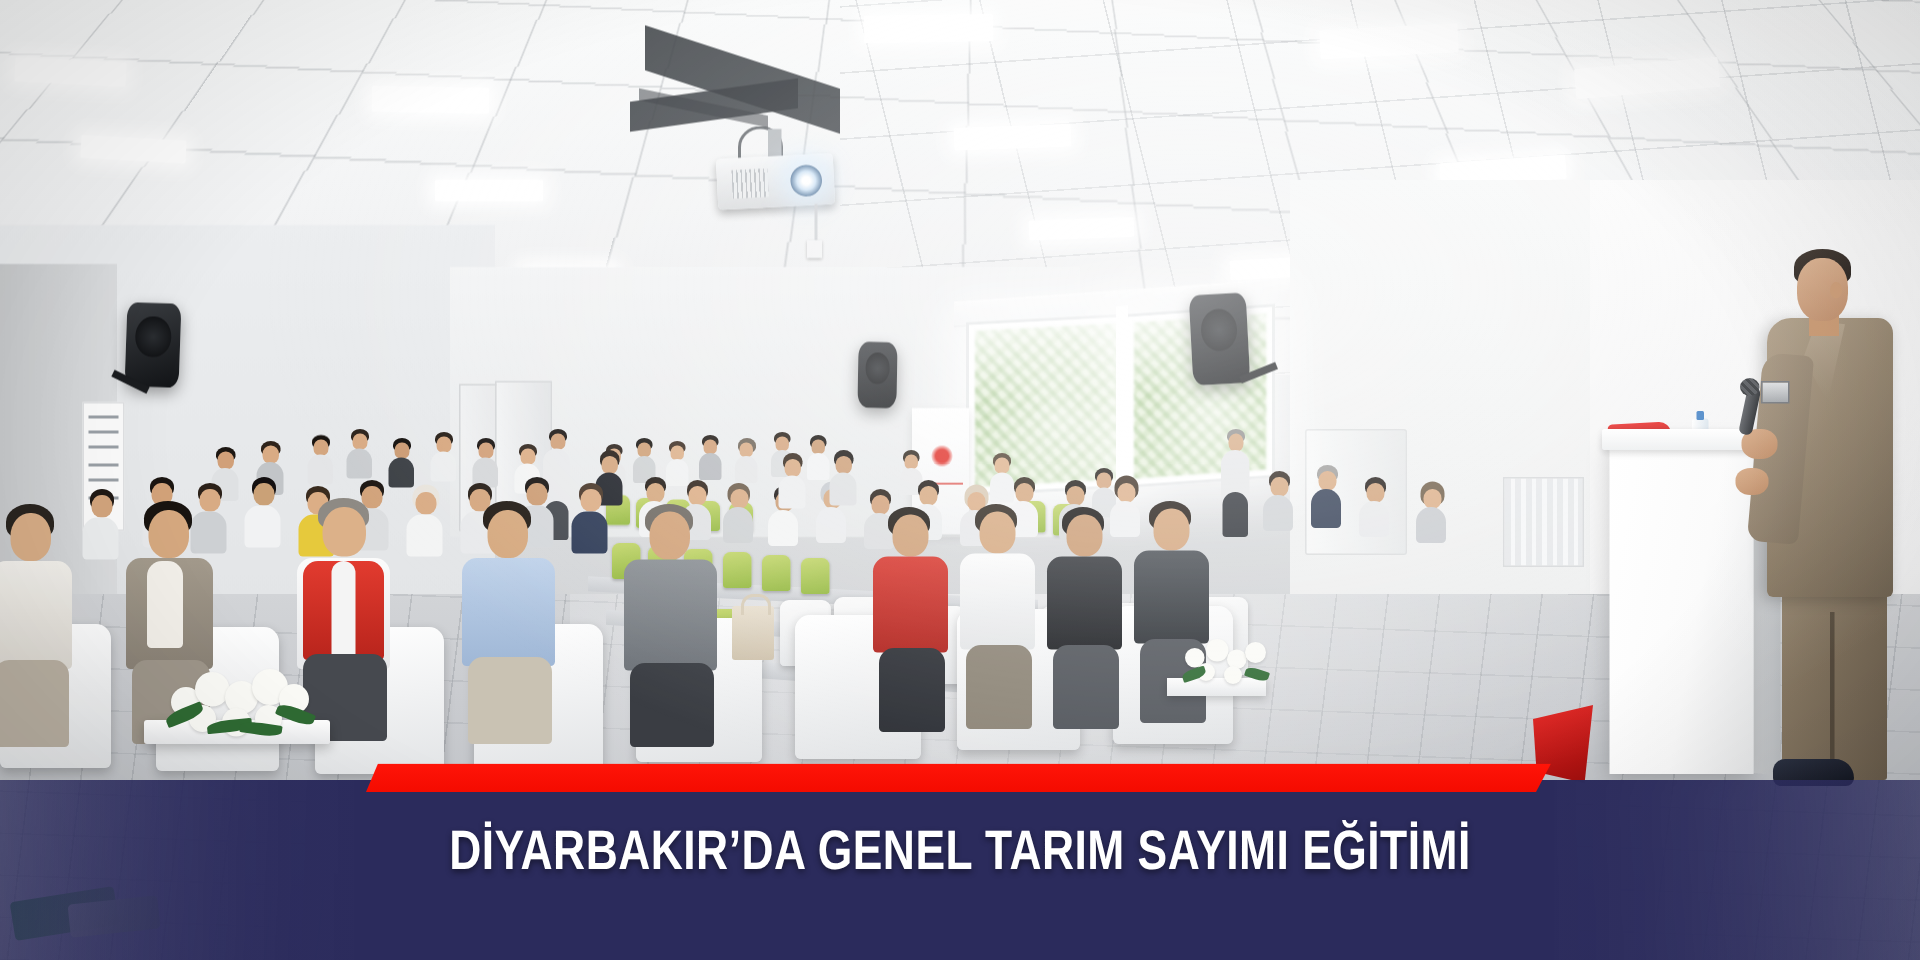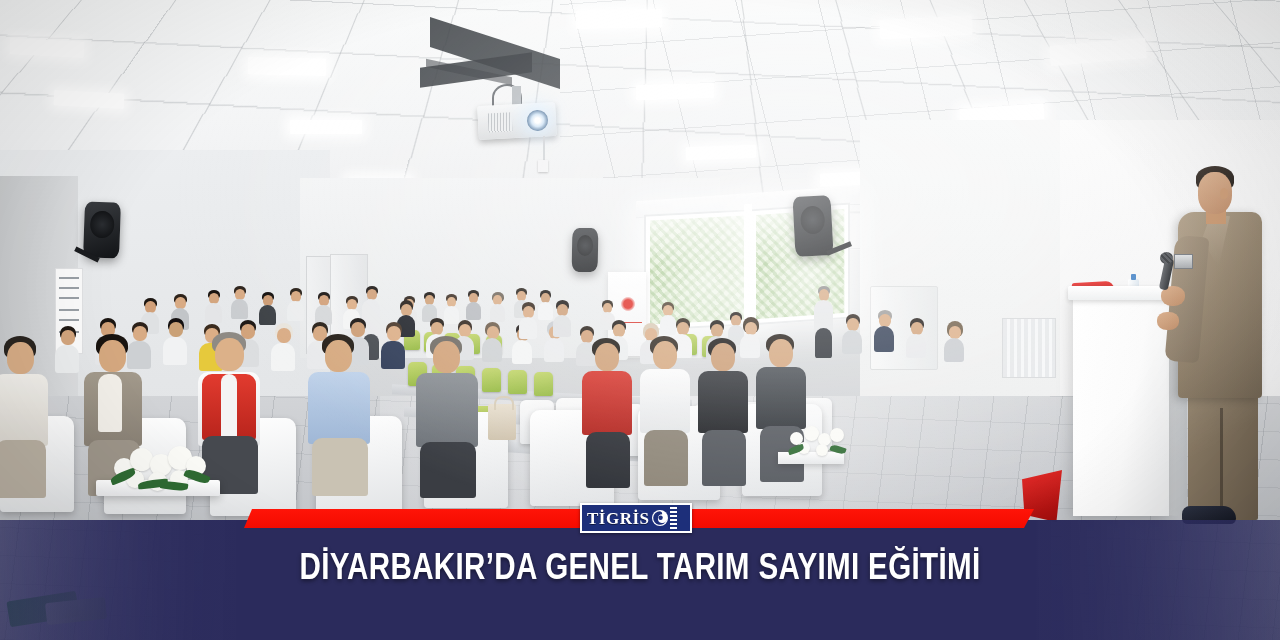--- a/index.html
+++ b/index.html
@@ -770,28 +770,17 @@
   </div>
 
   <div class="overlay">
     <div class="navy"></div>
     <div class="navy-core"></div>
     <div class="navy-fadeL"></div>
     <div class="navy-fadeR"></div>
 
     <div class="redbar"></div>
 
-    <div class="logo">
-      <span class="logo-text">TİGRİS</span>
-      <span class="logo-swirl">
-        <svg width="18" height="18" viewBox="0 0 18 18">
-          <circle cx="9" cy="9" r="8" fill="#ffffff"></circle>
-          <path d="M9 2.2a6.8 6.8 0 1 0 6.6 8.4 4.4 4.4 0 1 1-4.3-5.4 3 3 0 0 0-2.3-3z" fill="#1d2f7a"></path>
-          <circle cx="9.6" cy="8.8" r="2.2" fill="#1d2f7a"></circle>
-        </svg>
-      </span>
-      <span class="logo-strip"></span>
-    </div>
 
     <div class="headline">DİYARBAKIR’DA GENEL TARIM SAYIMI EĞİTİMİ</div>
   </div>
 
 </div>
 
 </body></html>

